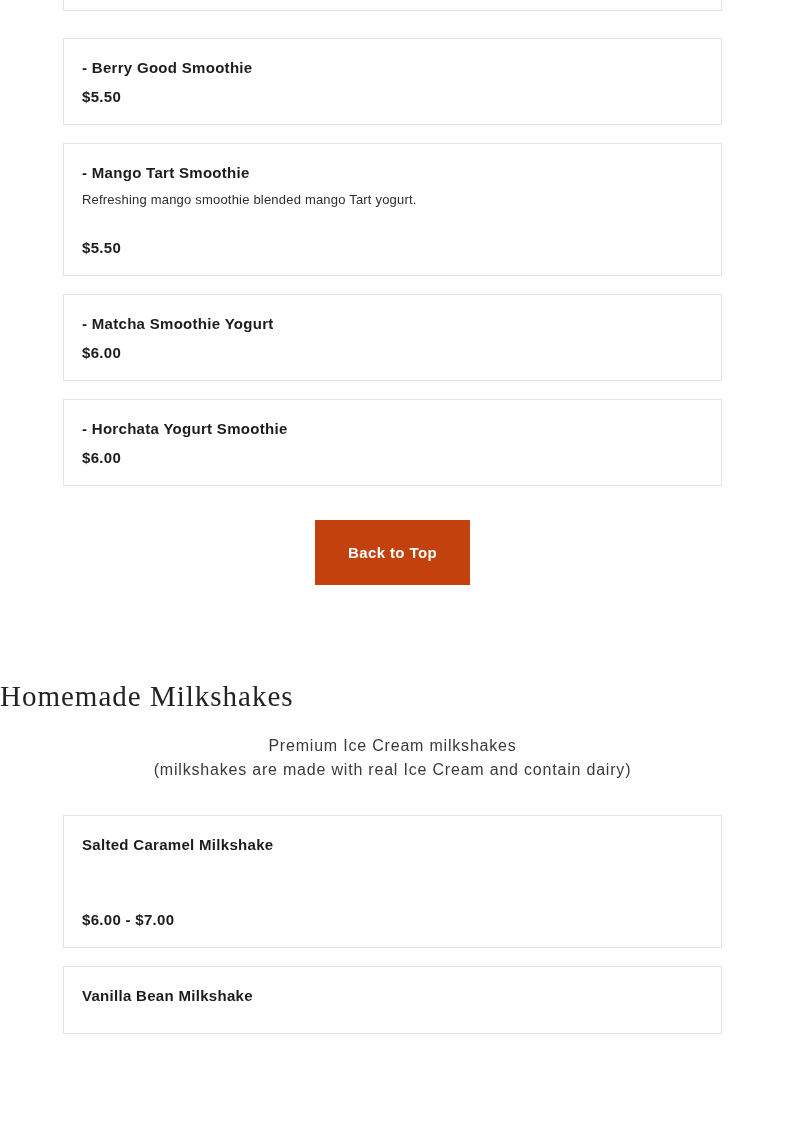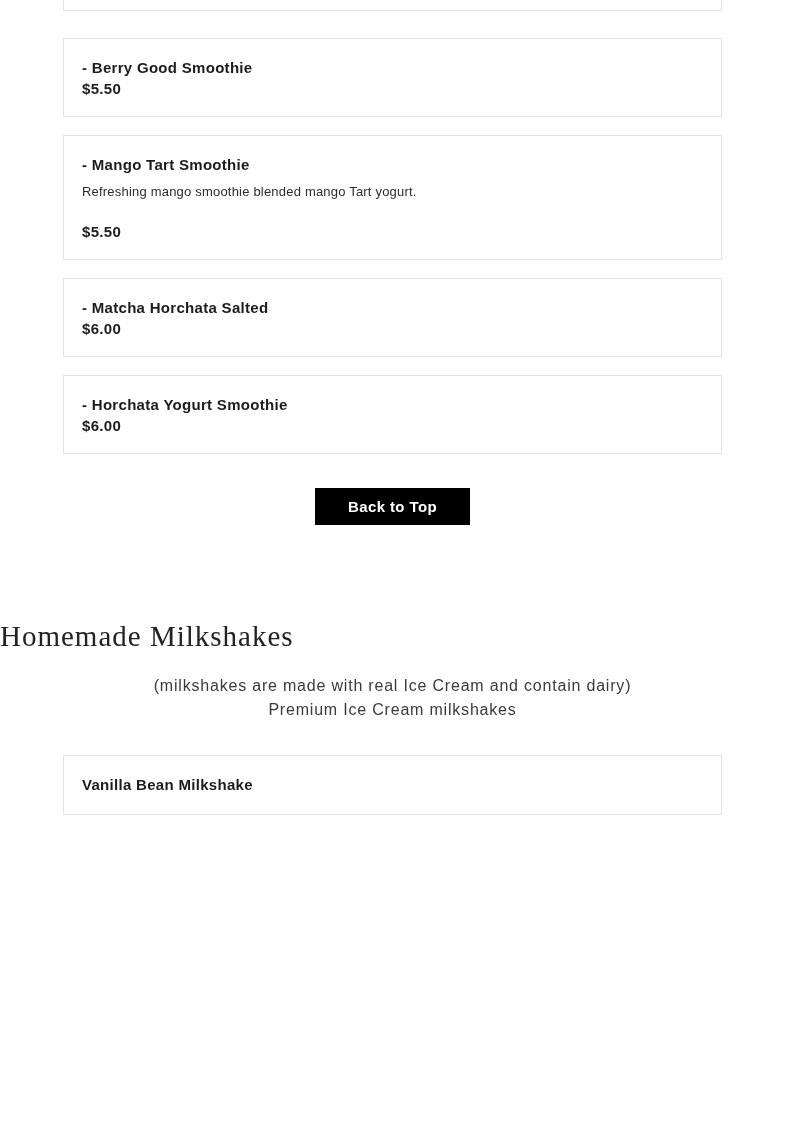--- a/index.html
+++ b/index.html
@@ -43,34 +43,34 @@
     margin-top: 9px;
     line-height: 18px;
     min-height: 37px;
     max-width: 445px;
   }
   .item-price {
     font-size: 15px;
     font-weight: bold;
     letter-spacing: 0.3px;
     color: #1c1c1c;
-    margin-top: 2px;
+    margin-top: 10px;
     line-height: 19px;
   }
   .back-to-top {
     display: block;
     margin: 34px auto 8px auto;
     border: none;
-    background: #000000;
+    background: #c2410c;
     color: #ffffff;
     font-family: "Liberation Sans", sans-serif;
     font-size: 15px;
     font-weight: bold;
     letter-spacing: 0.4px;
-    padding: 10px 33px;
+    padding: 24px 33px;
     cursor: pointer;
   }
   .section-heading {
     margin-top: 95px;
     font-family: "Liberation Serif", serif;
     font-weight: 500;
     font-size: 29px;
     letter-spacing: 1px;
     color: #222222;
     line-height: 32px;
@@ -99,42 +99,47 @@
     <div class="item-price">$5.50</div>
   </div>
 
   <div class="card">
     <div class="item-title">- Mango Tart Smoothie</div>
     <div class="item-desc">Refreshing mango smoothie blended mango Tart yogurt.</div>
     <div class="item-price">$5.50</div>
   </div>
 
   <div class="card">
-    <div class="item-title">- Matcha Horchata Salted</div>
+    <div class="item-title">- Matcha Smoothie Yogurt</div>
     <div class="item-price">$6.00</div>
   </div>
 
   <div class="card">
     <div class="item-title">- Horchata Yogurt Smoothie</div>
     <div class="item-price">$6.00</div>
   </div>
 
 </div>
 
 <button class="back-to-top">Back to Top</button>
 
 <h2 class="section-heading">Homemade Milkshakes</h2>
 
 <div class="section-subtitle">
+  <div>Premium Ice Cream milkshakes</div>
   <div>(milkshakes are made with real Ice Cream and contain dairy)</div>
-  <div>Premium Ice Cream milkshakes</div>
 </div>
 
 <div class="menu-col milkshake-list">
 
+  <div class="card">
+    <div class="item-title">Salted Caramel Milkshake</div>
+    <div class="item-desc"></div>
+    <div class="item-price">$6.00 - $7.00</div>
+  </div>
 
   <div class="card">
     <div class="item-title">Vanilla Bean Milkshake</div>
 
     <div class="item-price"></div>
   </div>
 
 </div>
 
 </body></html>

